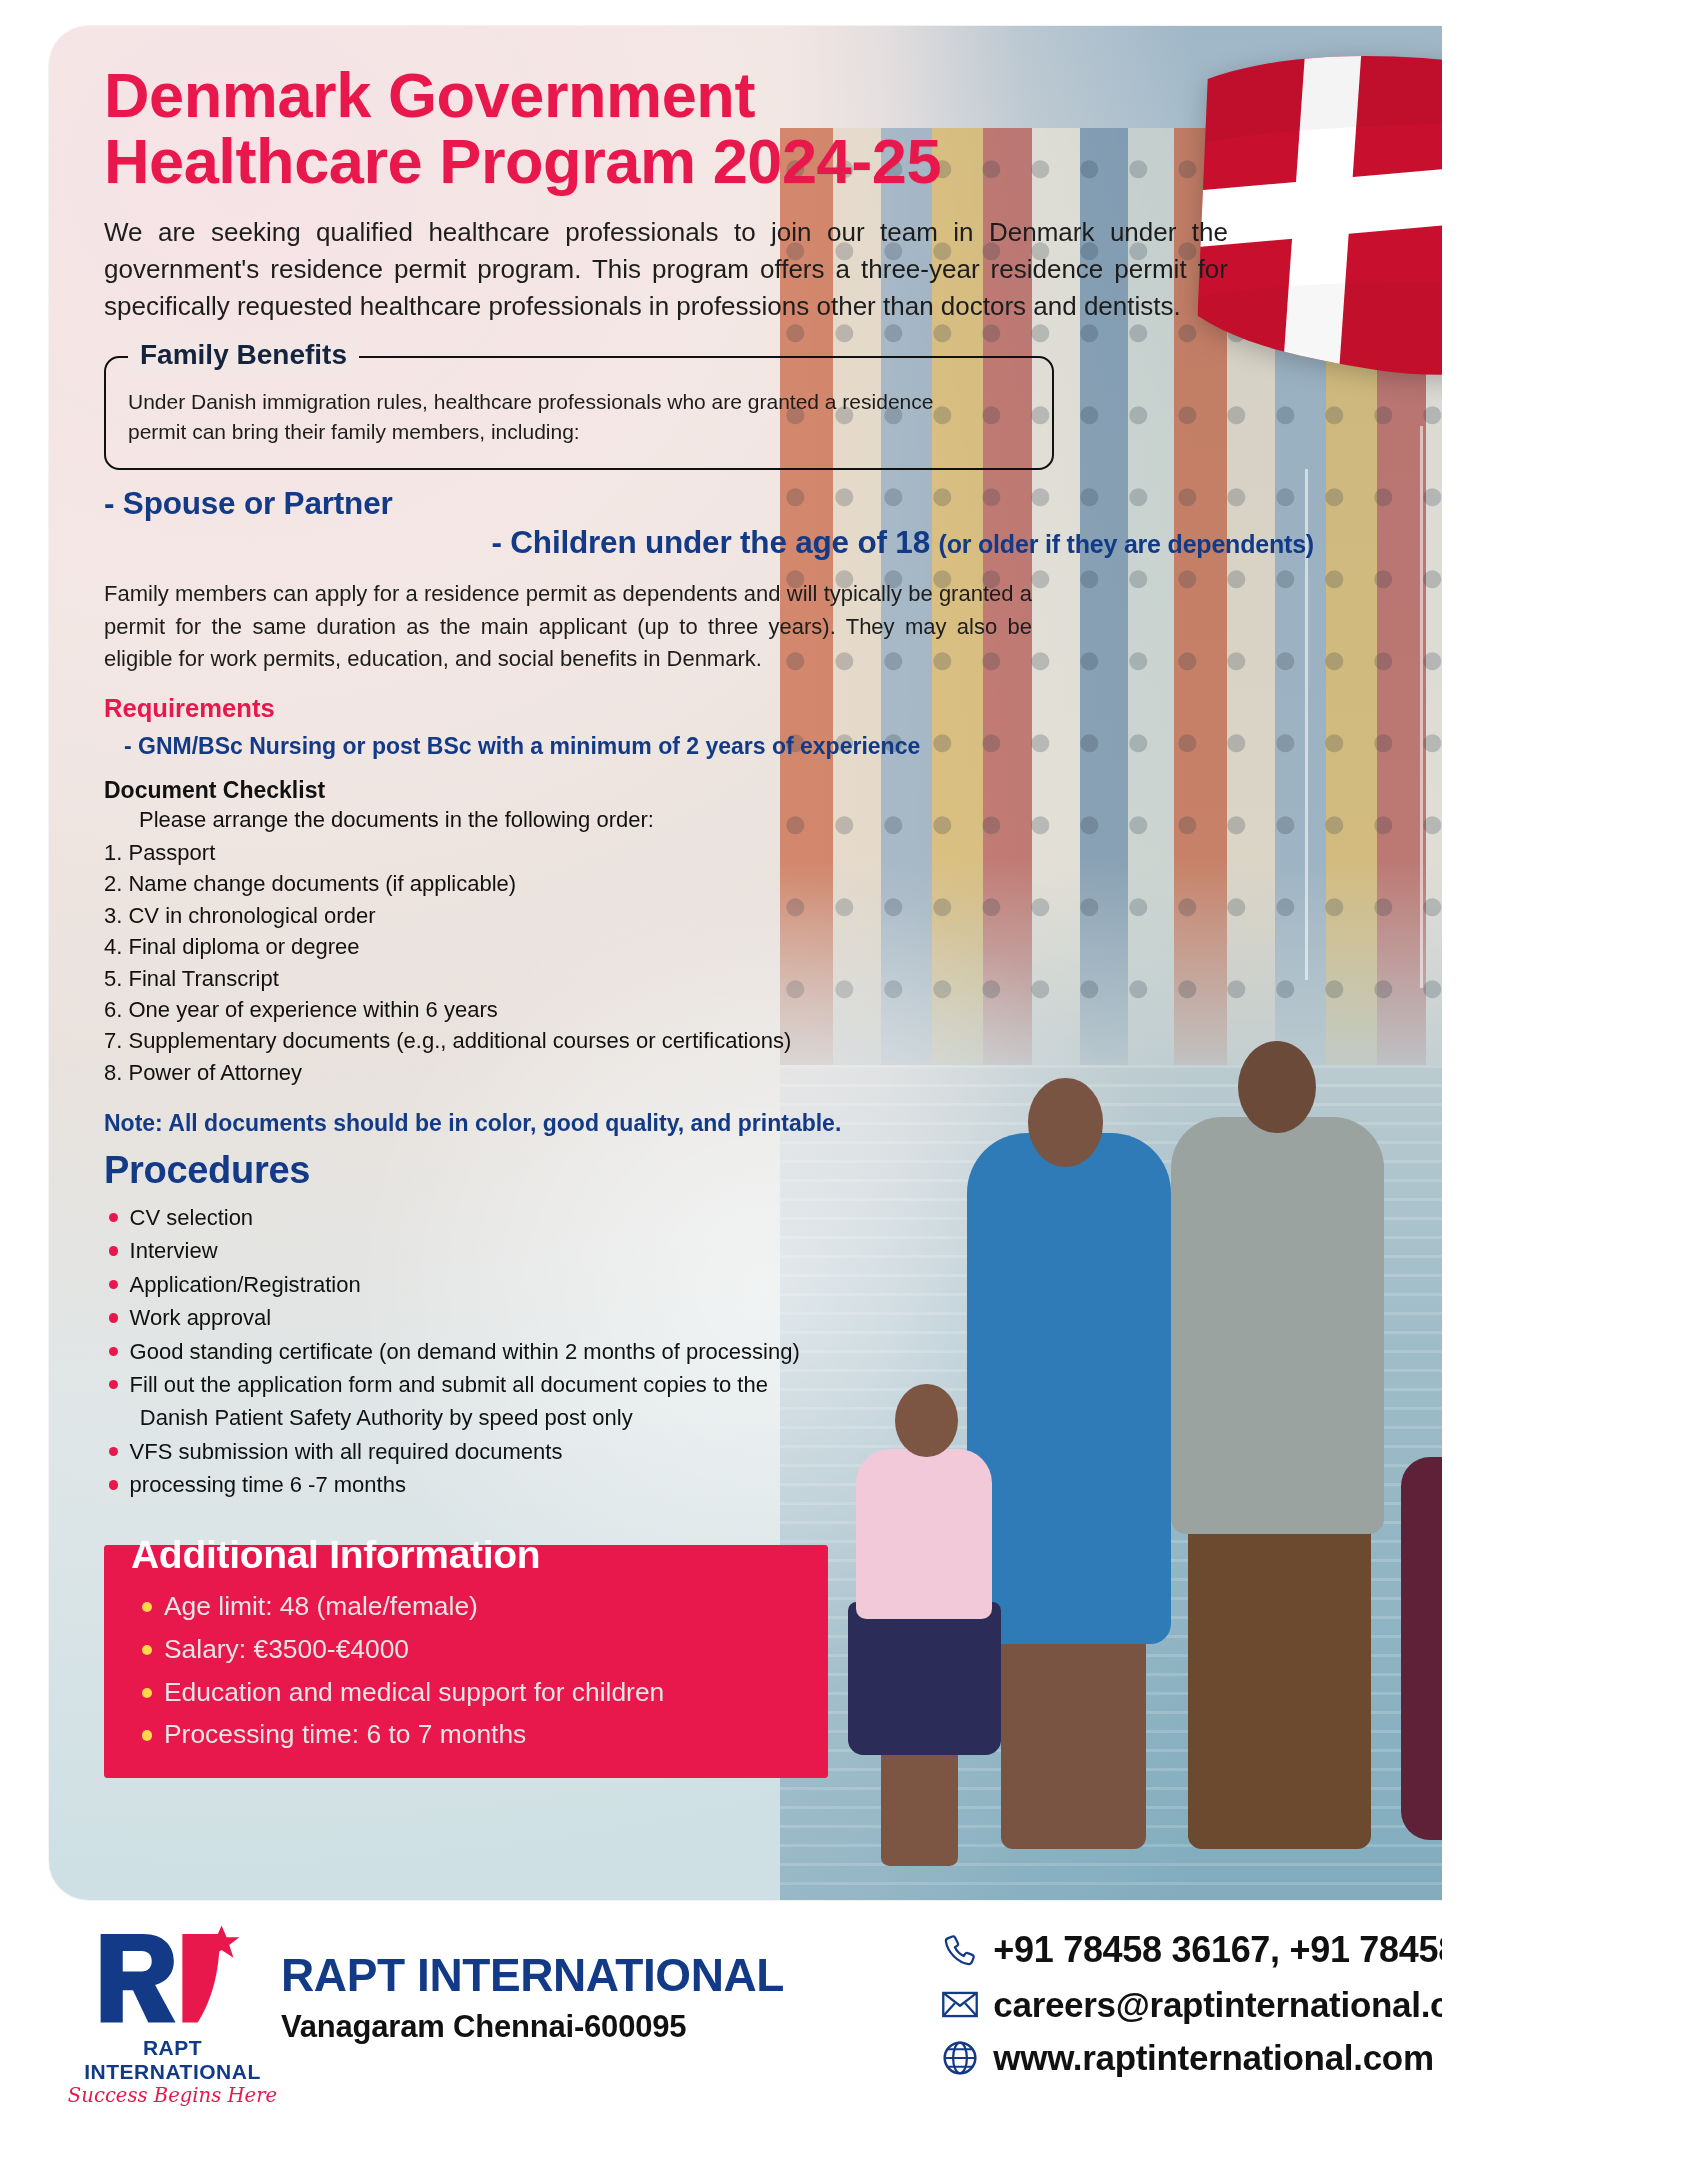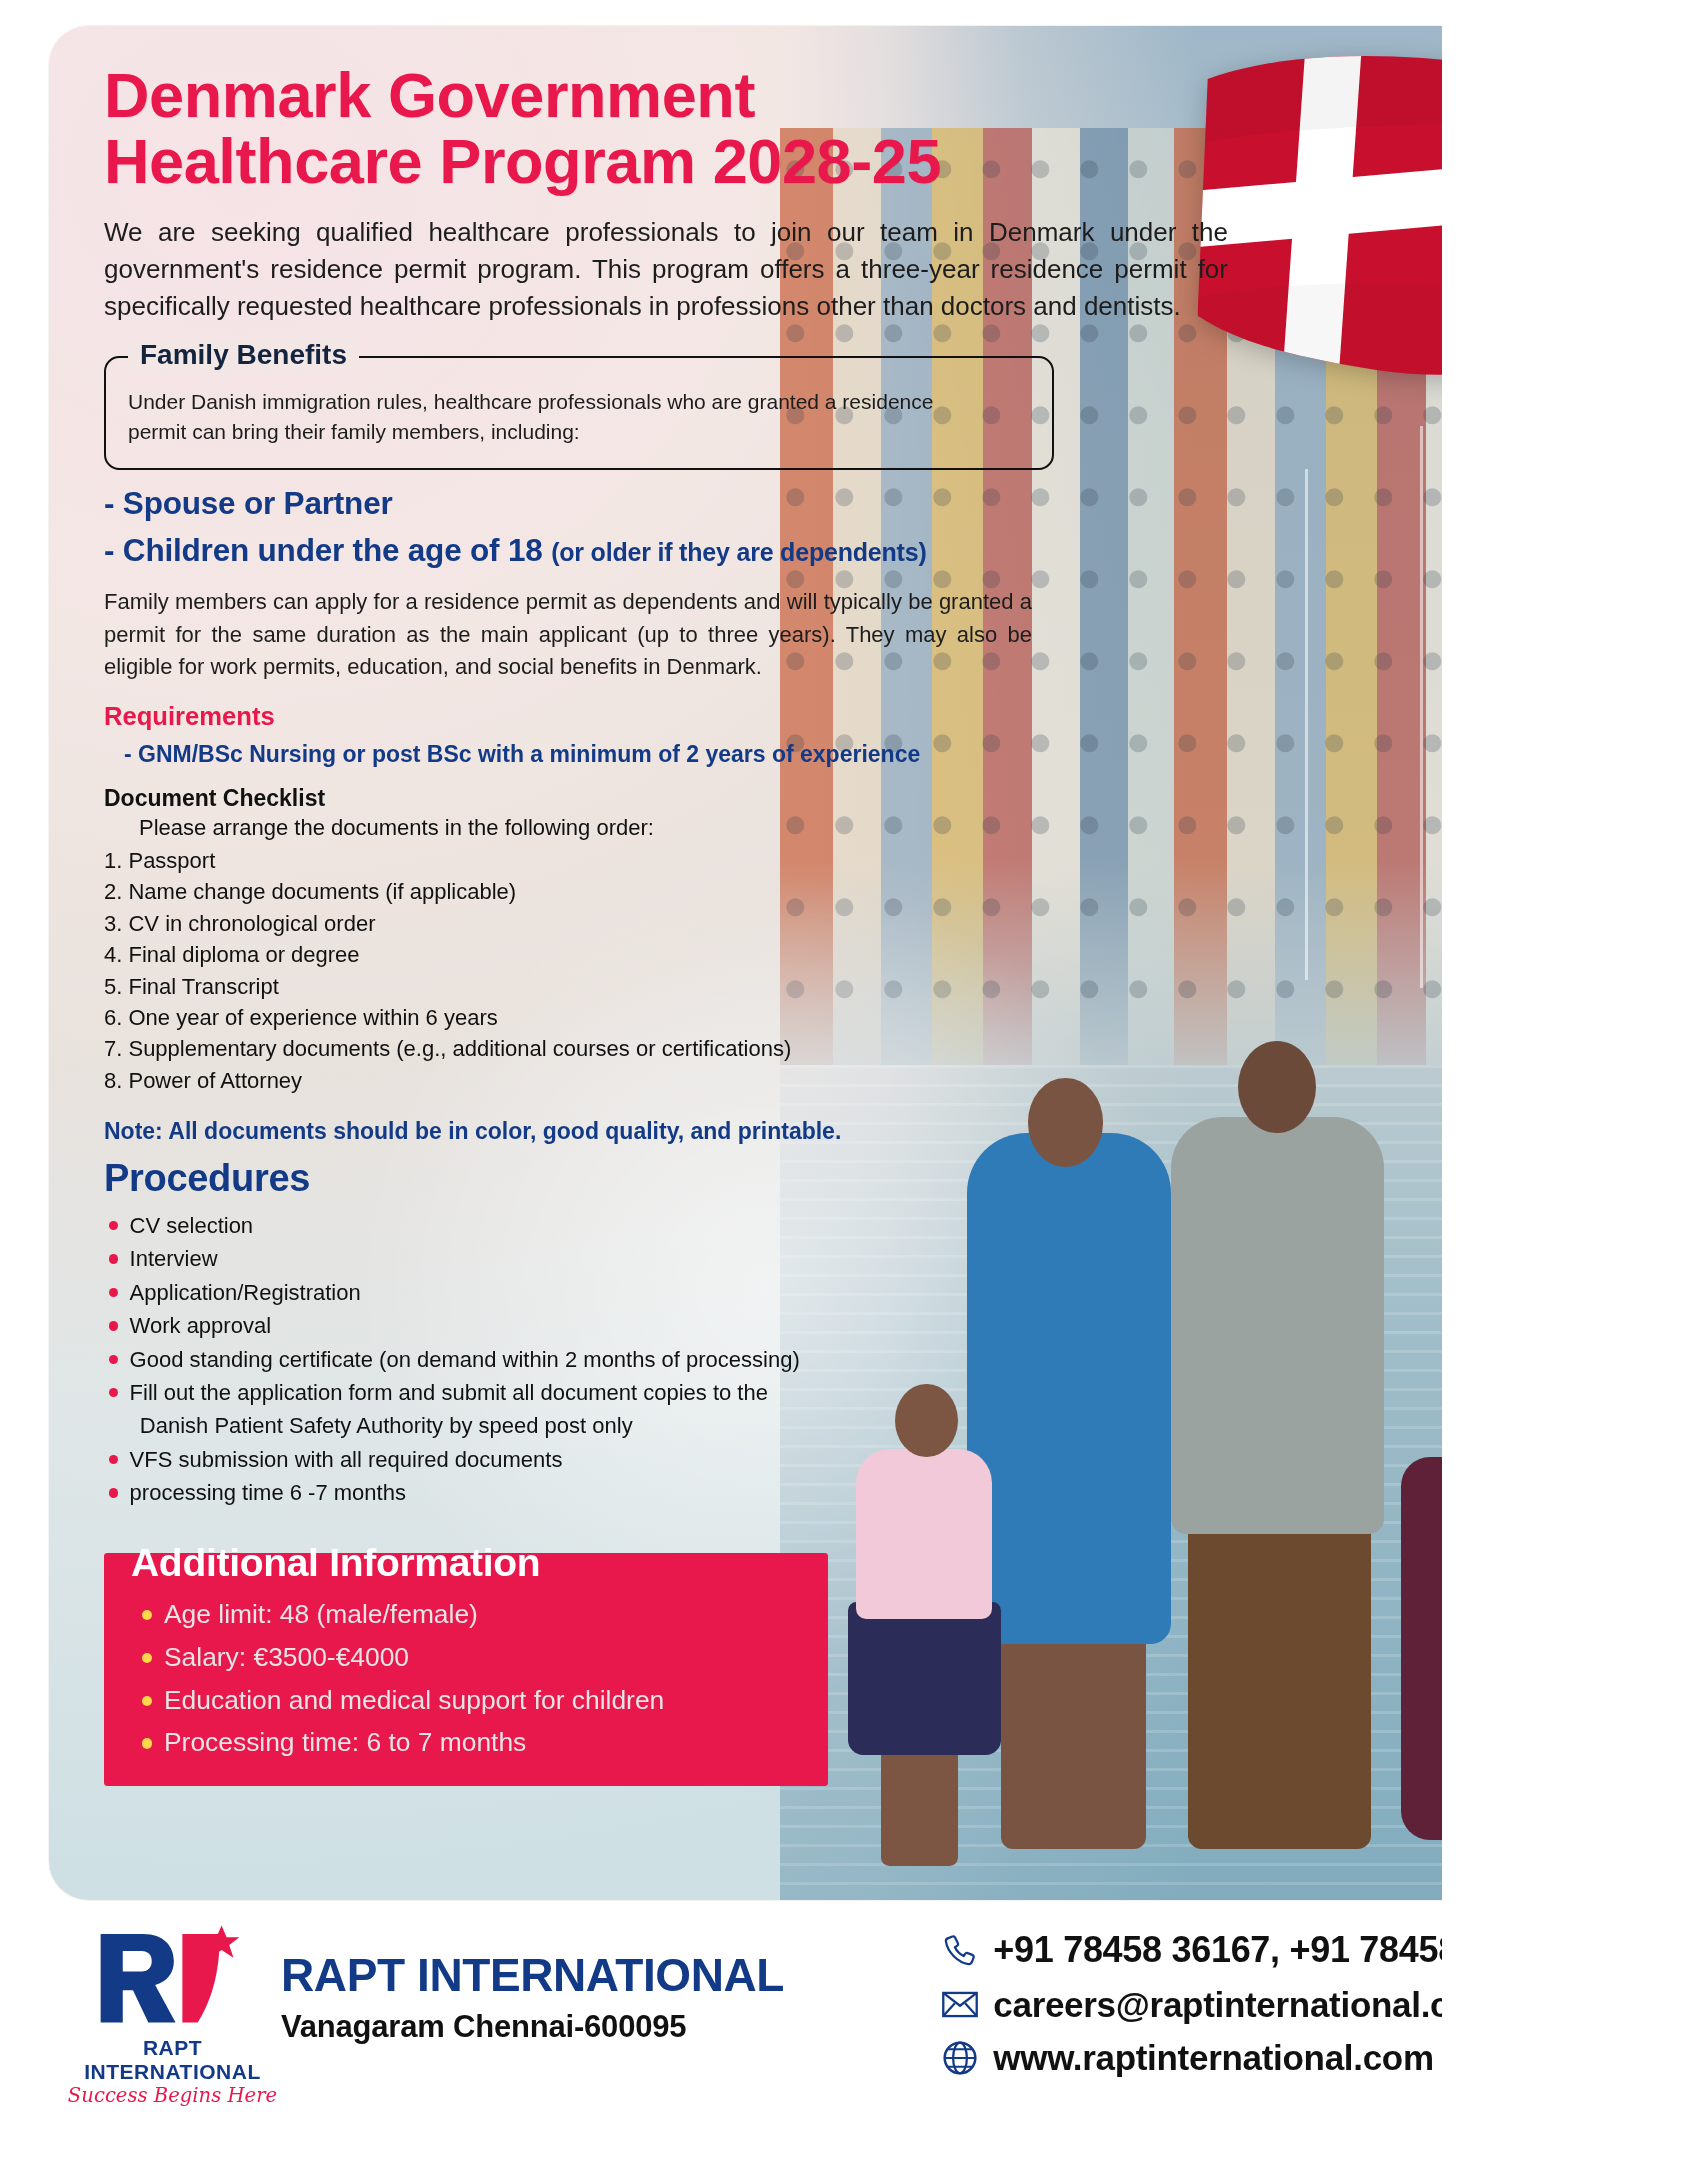--- a/index.html
+++ b/index.html
@@ -147,21 +147,21 @@
   .fb-text { font-size: 21px; line-height: 1.45; color: #1d1d1d; width: 869px; }
 
   .bullet-big {
     margin-top: 15.3px;
     font-size: 31.5px;
     font-weight: 700;
     color: #123a86;
     letter-spacing: -0.2px;
   }
   .bullet-big .small { font-size: 25px; font-weight: 700; }
-  .bullet-big + .bullet-big { margin-top: 10px; }
+  .bullet-big + .bullet-big { margin-top: 2px; text-align: right; }
 
   .para {
     margin-top: 17px;
     width: 928px;
     font-size: 22px;
     line-height: 1.46;
     color: #1d1d1d;
     text-align: justify;
   }
 
@@ -359,21 +359,21 @@
         <rect x="0" y="0" width="520" height="430" fill="#000" style="mask:none" opacity="0"></rect>
         <path d="M0,0 L520,0 L520,60 C360,110 180,80 0,120 Z" fill="#000" opacity="0.25"></path>
         <path d="M0,300 C180,260 360,300 520,250 L520,430 L0,430 Z" fill="#000" opacity="0.18"></path>
       </g>
     </svg>
 
     <div class="content">
 
       <div class="title">
         <span>Denmark Government</span>
-        <span class="l2">Healthcare Program 2028-25</span>
+        <span class="l2">Healthcare Program 2024-25</span>
       </div>
 
       <p class="intro">We are seeking qualified healthcare professionals to join our team in Denmark under the government's residence permit program. This program offers a three-year residence permit for specifically requested healthcare professionals in professions other than doctors and dentists.</p>
 
       <div class="fb-box">
         <div class="fb-legend">Family Benefits</div>
         <div class="fb-text">Under Danish immigration rules, healthcare professionals who are granted a residence permit can bring their family members, including:</div>
       </div>
 
       <div class="bullet-big">

